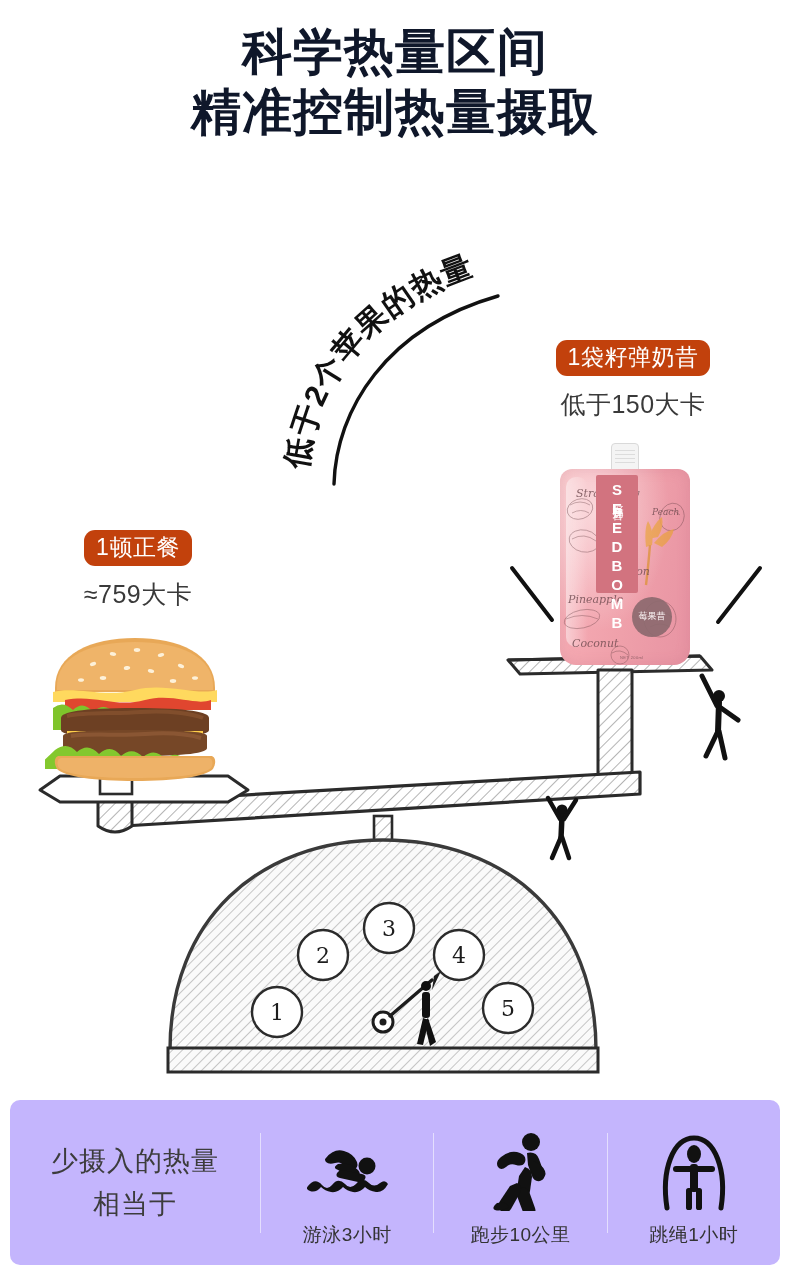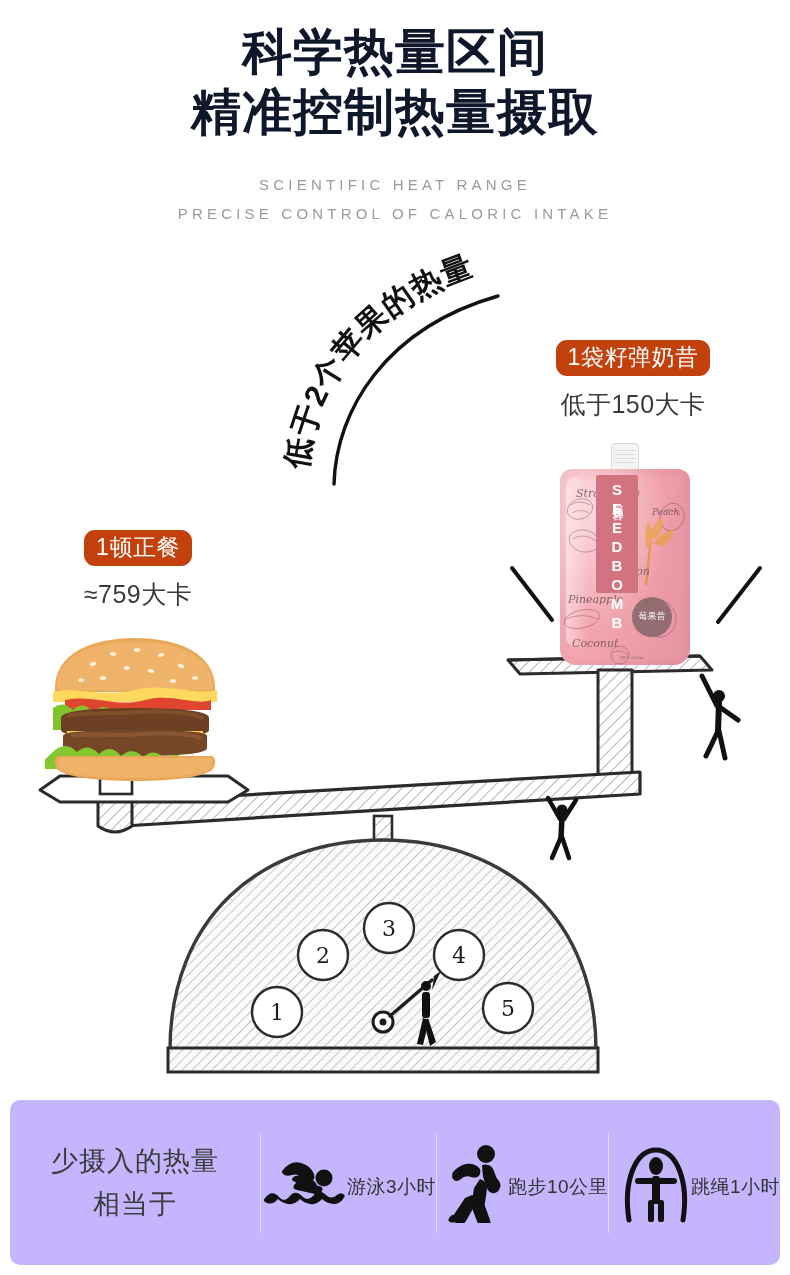--- a/index.html
+++ b/index.html
@@ -121,43 +121,39 @@
   }
   .bottom .lead{
     width:250px;text-align:center;color:#3c3c3c;font-size:27px;
     line-height:43px;letter-spacing:1px;flex:0 0 250px;
   }
   .bottom .divider{
     width:1px;height:100px;background:rgba(255,255,255,.55);flex:0 0 1px;
   }
   .bottom .items{flex:1;display:flex;align-items:center;height:130px;}
   .bottom .item{
-    flex:1;display:flex;flex-direction:row;align-items:center;
+    flex:1;display:flex;flex-direction:column;align-items:center;
     justify-content:flex-end;height:130px;
   }
   .bottom .item .glyph{
     height:86px;display:flex;align-items:center;justify-content:center;
   }
   .bottom .item .cap{
     font-size:19px;color:#333;margin-top:8px;letter-spacing:.5px;white-space:nowrap;
   }
 </style>
 </head>
 <body>
 
 <div class="page">
 
   <div class="header">
     <div class="title-cn">
       <span class="l1">科学热量区间</span>
       <span class="l2">精准控制热量摄取</span>
-    </div>
-    <div class="subtitle-en">
-      <div>SCIENTIFIC HEAT RANGE</div>
-      <div>PRECISE CONTROL OF CALORIC INTAKE</div>
     </div>
   </div>
 
   <div class="arc-wrap">
     <svg width="330" height="230" viewBox="0 0 330 230">
       <defs>
         <path id="arcpath" d="M 24,218 C 28,140 82,58 196,28"></path>
         <path id="arctextpath" d="M 6,214 C 12,128 72,36 198,6"></path>
       </defs>
       <path class="arc-line" d="M 34,222 C 36,148 86,66 198,34"></path>

